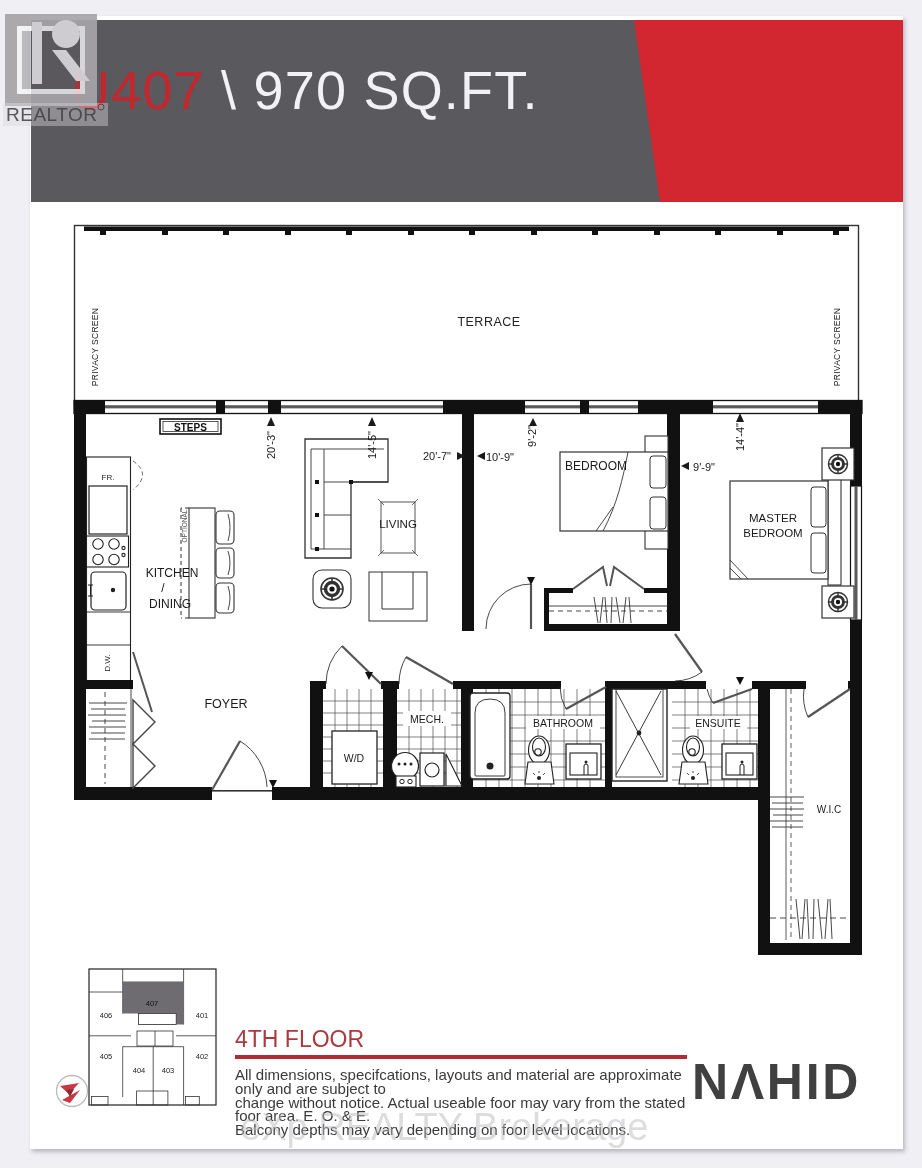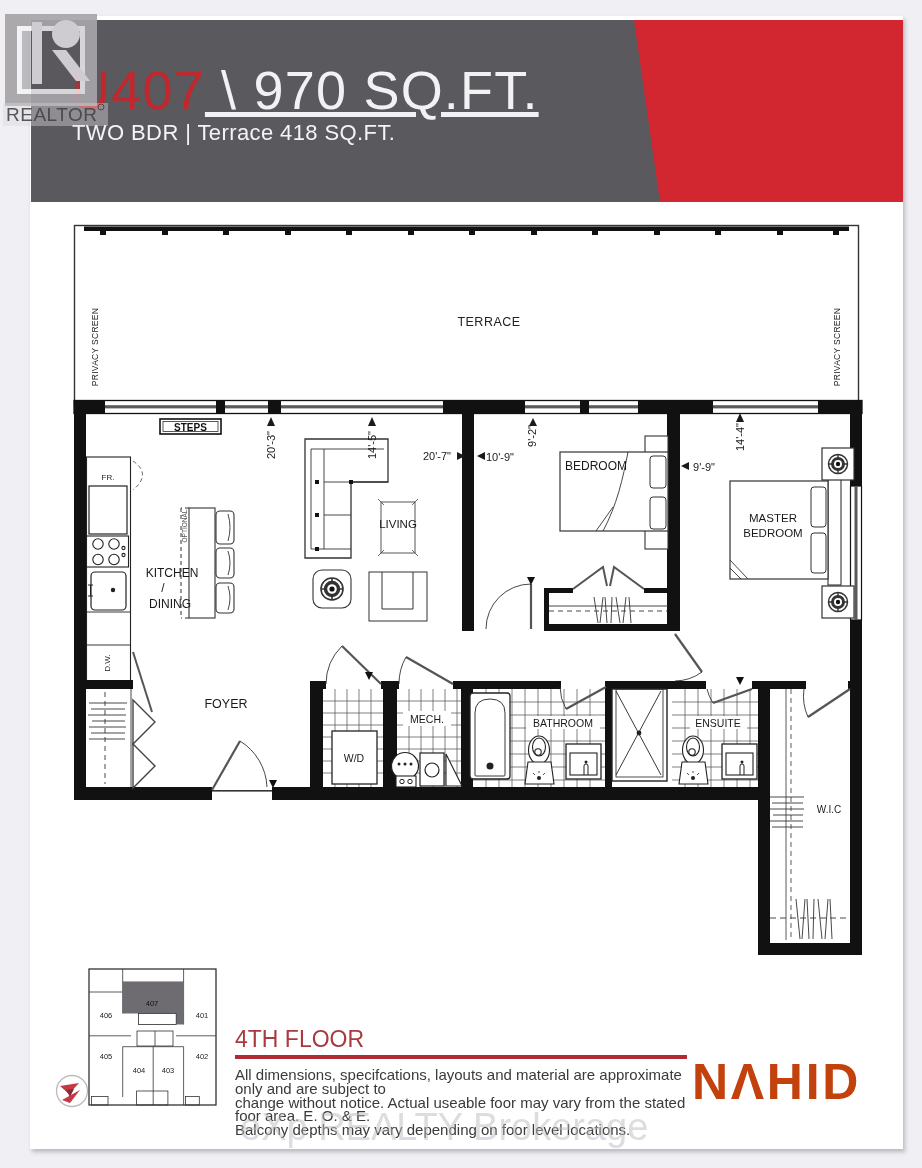--- a/index.html
+++ b/index.html
@@ -12,23 +12,22 @@
 <div id="page">
 
   <div class="abs" style="left:30px;top:16px;width:873px;height:1133px;background:#ffffff;box-shadow:2px 3px 4px rgba(120,120,130,0.45);"></div>
 
   <div class="abs" style="left:31px;top:20px;width:872px;height:182px;background:#5a595d;"></div>
 
   <svg class="abs" style="left:31px;top:20px;" width="872" height="182" viewBox="0 0 872 182">
     <polygon points="603,0 872,0 872,182 629,182" fill="#d22630"></polygon>
   </svg>
 
-  <div class="abs" style="left:71px;top:59px;font-size:54px;letter-spacing:1.2px;color:#c1272d;white-space:nowrap;"><span style="color:#c1272d;">U407</span><span style="color:#f2f1f3;text-decoration:underline;"> \ 970 SQ.FT.</span></div>
-
-  <div class="abs" style="left:72px;top:120px;font-size:22px;color:#f4f3f5;letter-spacing:0.4px;">TWO BDR | Terrace 418 SQ.FT.</div>
+  <div class="abs" style="left:71px;top:59px;font-size:54px;letter-spacing:1.2px;color:#c1272d;white-space:nowrap;"><span style="color:#c1272d;">U407</span><span style="color:#f2f1f3;"> \ 970 SQ.FT.</span></div>
+
 
   <svg class="abs" style="left:0;top:0;" width="130" height="140" viewBox="0 0 130 140">
     <g opacity="0.92">
       <path d="M5,14 h92 v92 h-92 z M17,26 h68 v68 h-68 z" fill="#a7a4a8" fill-rule="evenodd"></path>
       <rect x="21.5" y="30.5" width="59" height="59" fill="rgba(90,88,92,0.38)" stroke="none"></rect>
       <rect x="19.5" y="28.5" width="63" height="63" fill="none" stroke="rgba(244,243,245,0.88)" stroke-width="5"></rect>
       <rect x="32" y="22" width="10" height="62" fill="#d8d6da"></rect>
       <circle cx="66" cy="34" r="14" fill="#d8d6da"></circle>
       <polygon points="52,50 66,50 90,81 76,81" fill="#d8d6da"></polygon>
       <rect x="3" y="103" width="105" height="23" fill="#d9d7db" opacity="0.45"></rect>
@@ -539,14 +538,14 @@
   </svg>
 
   <div class="abs" style="left:235px;top:1026px;font-size:23px;font-weight:normal;color:#a93a40;">4TH FLOOR</div>
 
   <div class="abs" style="left:235px;top:1055px;width:452px;height:4px;background:#b02c34;"></div>
 
   <div class="abs" style="left:235px;top:1068px;width:470px;font-size:15px;line-height:13.8px;color:#3a3a3a;">All dimensions, specifcations, layouts and material are approximate only and are subject to<br>change without notice. Actual useable foor may vary from the stated foor area. E. O. &amp; E.<br>Balcony depths may vary depending on foor level locations.</div>
 
   <div class="abs" style="left:240px;top:1082px;font-size:38px;color:rgba(187,187,192,0.5);white-space:nowrap;margin-top:24px;">eXp REALTY Brokerage</div>
 
-  <div class="abs" style="left:692px;top:1053px;font-size:50px;font-weight:bold;color:#c2410c;letter-spacing:2.7px;text-align:right;">NΛHID</div>
+  <div class="abs" style="left:692px;top:1053px;font-size:50px;font-weight:bold;color:#404040;letter-spacing:2.7px;text-align:right;">NΛHID</div>
 </div>
 
 </body></html>

